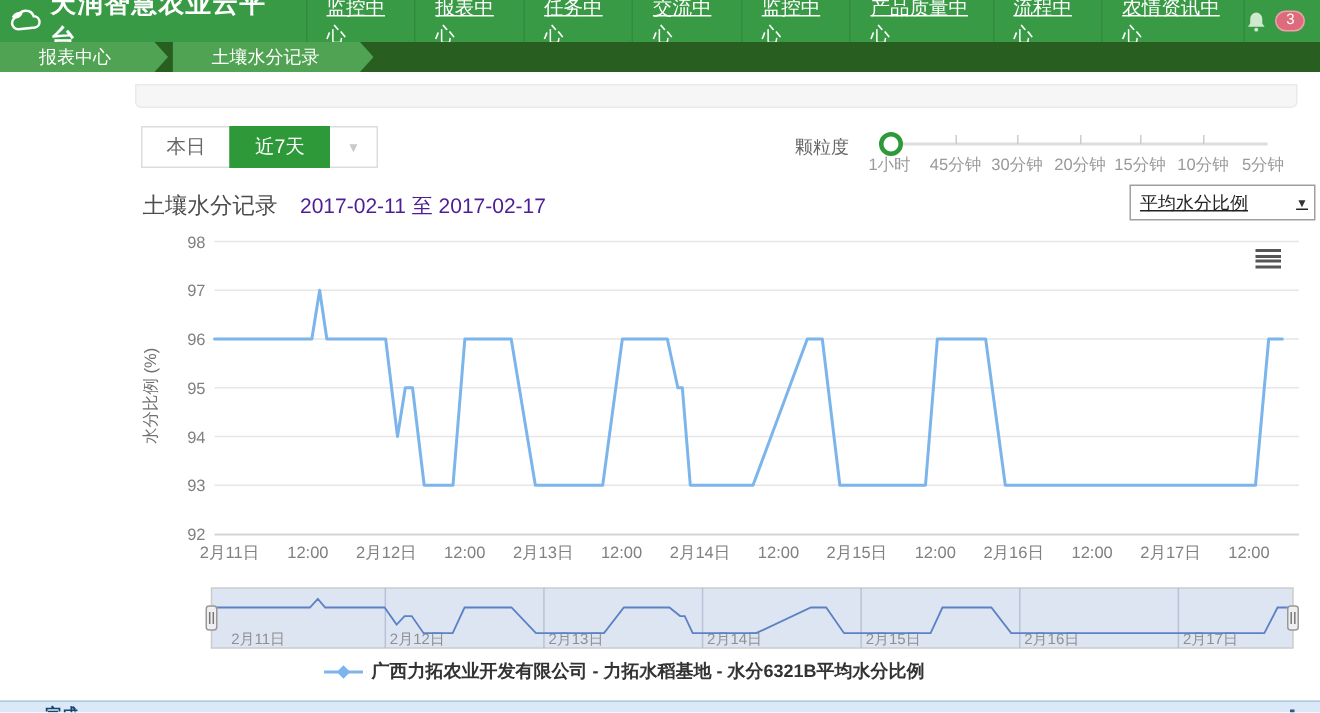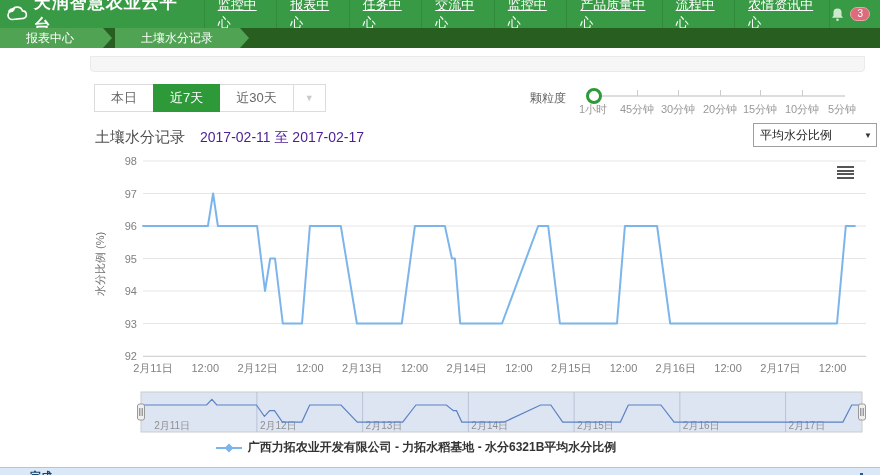--- a/index.html
+++ b/index.html
@@ -38,21 +38,21 @@
   .slider .track{position:absolute;left:18px;top:13px;width:252px;height:2px;background:#ddd;}
   .slider .tick{position:absolute;top:8px;width:1px;height:6px;background:#ccc;}
   .slider .knob{position:absolute;left:11px;top:6px;width:10px;height:10px;border:3px solid #2e9939;
                 border-radius:50%;background:#fff;cursor:pointer;}
   .slider .slabel{position:absolute;top:20px;font-size:11px;color:#999;transform:translateX(-50%);white-space:nowrap;}
   
   .rep-title{position:absolute;left:95px;top:128px;font-size:15px;color:#4d4d4d;}
   .rep-date{position:absolute;left:200px;top:129px;font-size:14px;color:#4c1d95;}
   .metric-select{position:absolute;left:753px;top:123px;width:112px;height:22px;border:1px solid #9f9f9f;
                  background:#fff;display:flex;align-items:center;justify-content:space-between;
-                 padding:0 4px 0 6px;font-size:12px;color:#222;cursor:pointer;}
+                 padding:0 4px 0 6px;font-size:12px;color:#222;cursor:pointer;text-decoration:underline;}
   .metric-select .caret{font-size:8px;color:#333;}
   
   .chart-wrap{position:absolute;left:90px;top:152px;width:790px;height:232px;}
   .burger{position:absolute;left:837px;top:166px;width:17px;height:13px;cursor:pointer;}
   .burger div{height:2px;background:#555;margin-bottom:1.6px;}
   .nav-wrap{position:absolute;left:133px;top:391px;width:740px;height:44px;}
   
   .legend{position:absolute;left:0;top:439px;width:832px;display:flex;justify-content:center;
           align-items:center;gap:6px;cursor:pointer;}
   .legend-text{font-size:12px;font-weight:bold;color:#333;}
@@ -99,21 +99,20 @@
   <div class="crumbbar">
     <span class="crumb-tab t1">报表中心</span>
     <span class="crumb-tab t2">土壤水分记录</span>
   </div>
 
   <div class="collapsed-panel"></div>
 
   <div class="range-group">
     <span class="rbtn">本日</span>
     <span class="rbtn active">近7天</span>
-    <span class="rbtn">近30天</span>
     <span class="rbtn caret">
         <span>▼</span>
       </span>
   </div>
 
   <span class="gran-label">颗粒度</span>
   <div class="slider">
     <div class="track"></div>
     <div class="tick" style="left:62px"></div>
     <div class="tick" style="left:103px"></div>

